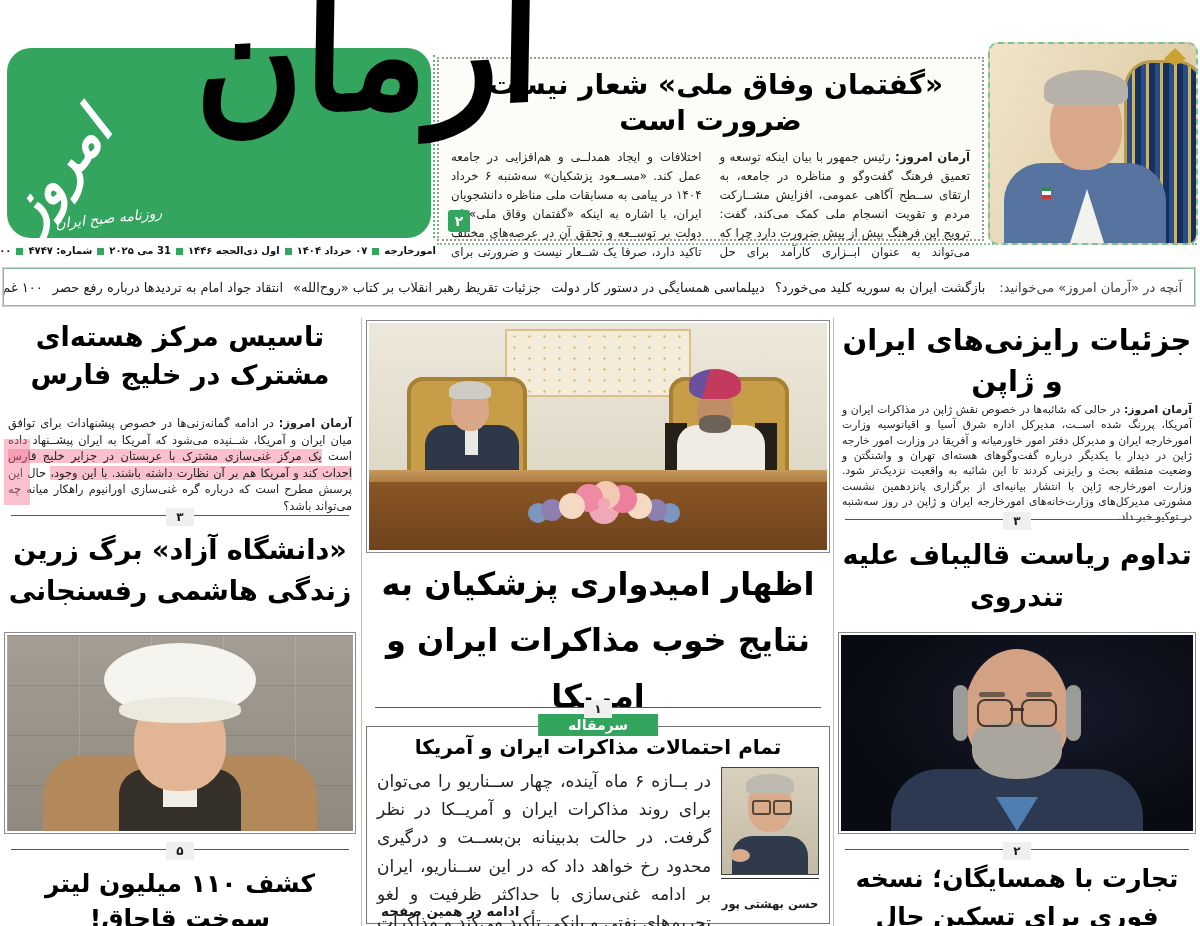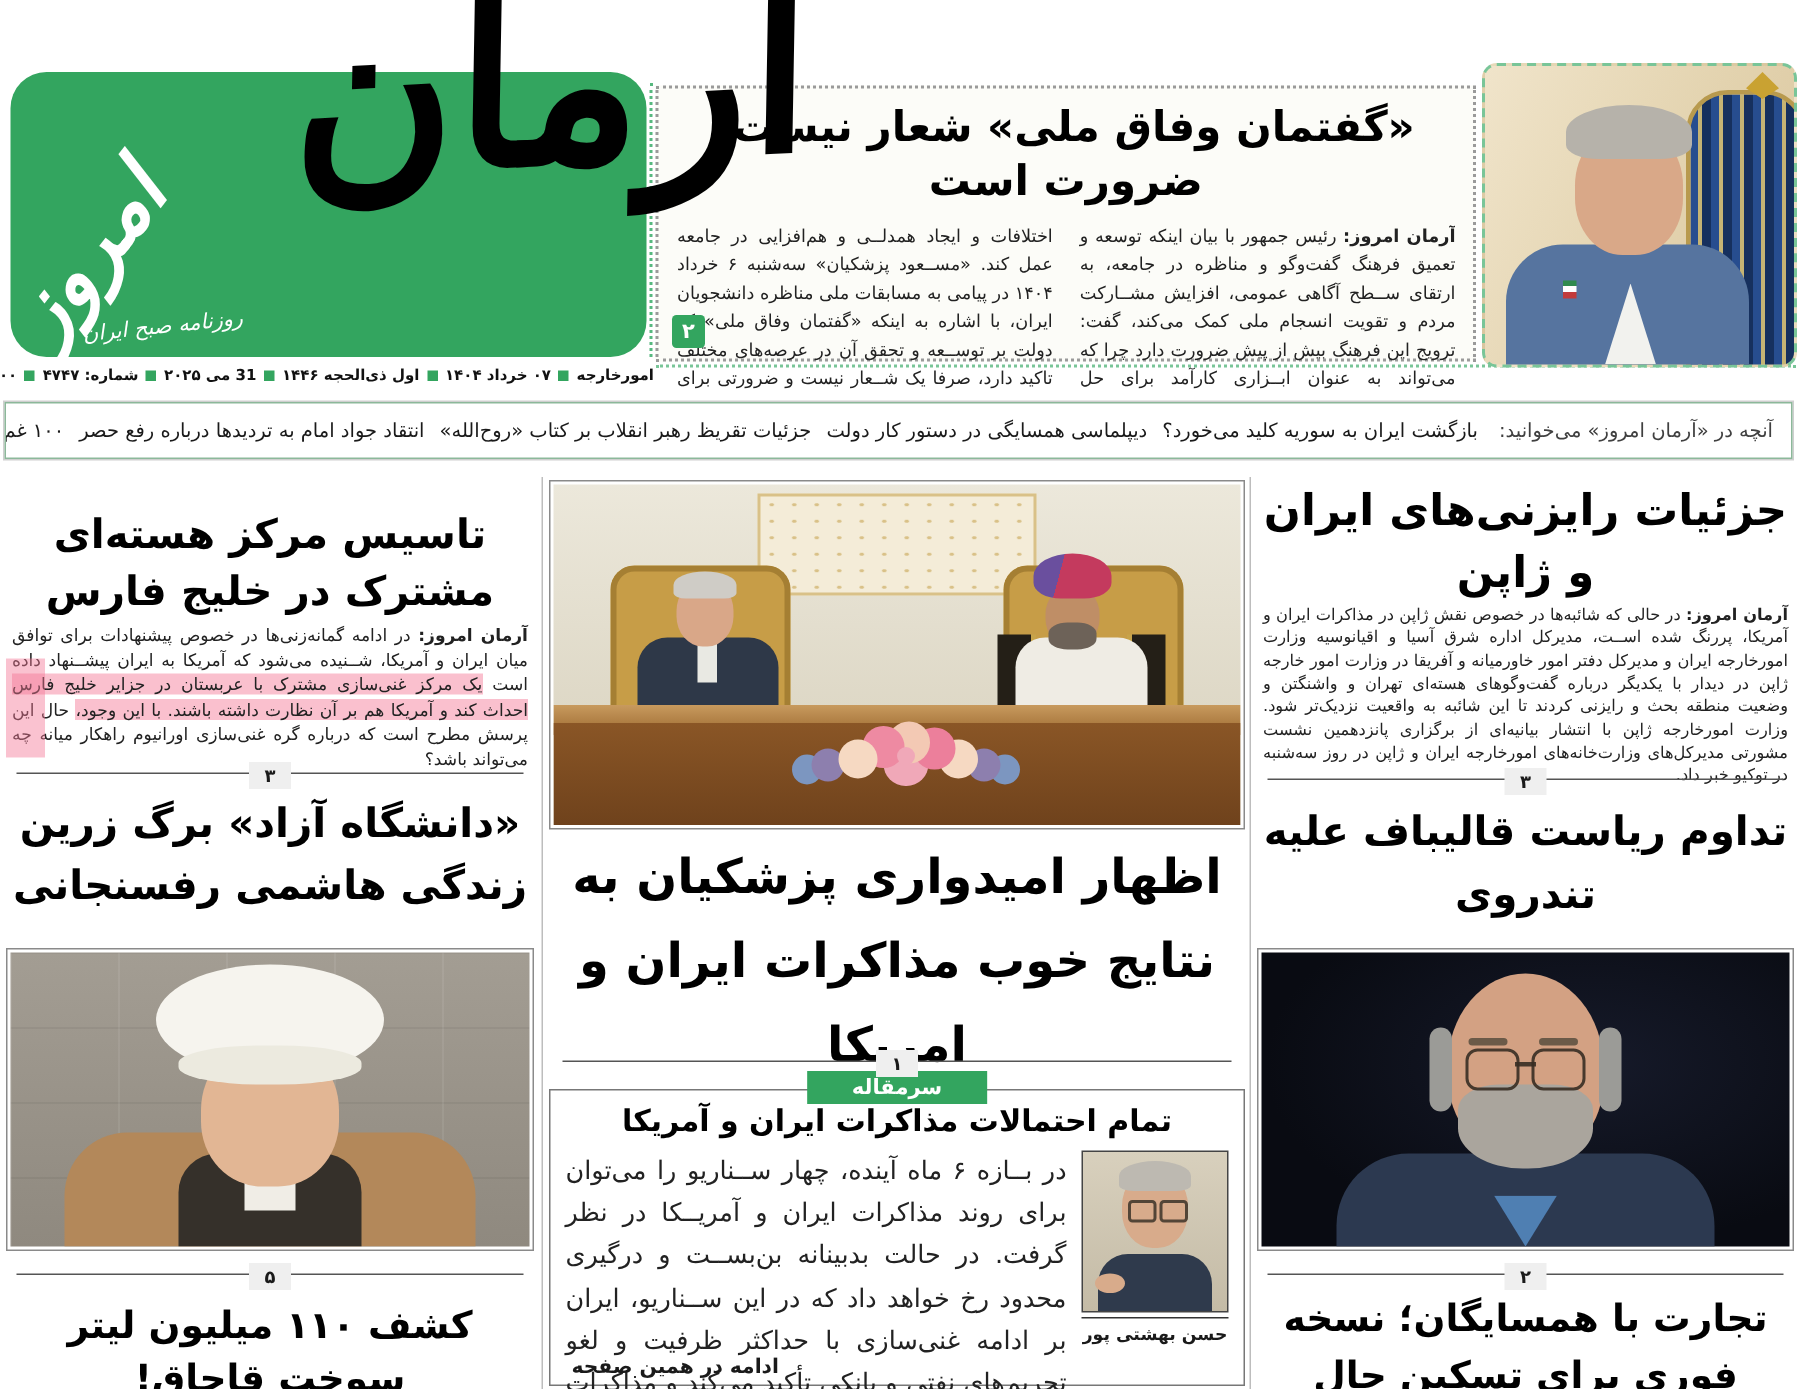--- a/index.html
+++ b/index.html
@@ -62,21 +62,21 @@
   .col h2{position:absolute;left:0;right:0;margin:0;text-align:center;color:#000;font-weight:bold;}
   .body-txt{position:absolute;left:4px;right:4px;text-align:justify;color:#222;}
   .pm{position:absolute;left:0;right:0;height:18px;text-align:center;}
   .pm .pm-line{position:absolute;left:2%;right:2%;top:9px;border-top:1.5px solid #555;}
   .pm .pm-num{position:relative;display:inline-block;background:#efefef;padding:0 10px;
               font-size:12px;line-height:18px;font-weight:bold;z-index:1;}
   .photo-frame{position:absolute;left:0;right:0;border:1px solid #8a8a8a;background:#fff;padding:2px;}
   .hl{background:rgba(246,140,165,.55);}
   .stamp{position:absolute;left:-4px;top:24px;width:26px;height:66px;background:rgba(244,120,150,.45);}
   
-  .ll-h1{top:20px;font-size:27px;line-height:1.4;}
+  .ll-h1{top:0;font-size:27px;line-height:1.4;}
   .ll-body{top:97px;font-size:11.4px;line-height:1.45;}
   .ll-pm{top:188px;}
   .ll-h2{top:212px;font-size:27px;line-height:1.5;}
   .ll-photo{top:314px;height:196px;}
   .ll-pm2{top:522px;}
   .ll-h3{top:548px;font-size:25px;line-height:1.4;}
   
   .rr-h1{top:2px;font-size:29px;line-height:1.4;}
   .rr-body{top:84px;font-size:10.8px;line-height:1.42;}
   .rr-pm{top:192px;}
@@ -90,21 +90,21 @@
   .cc-pm{top:380px;}
   .editorial{position:absolute;left:0;right:0;top:408px;height:198px;border:1.5px solid #777;
              box-sizing:border-box;background:#fff;}
   .ed-label{position:absolute;top:-13px;right:50%;transform:translateX(50%);background:#33a55f;
             color:#fff;font-size:14px;font-weight:bold;padding:3px 30px;}
   .editorial h3{margin:8px 6px 6px;text-align:center;font-size:20px;color:#000;}
   .ed-flex{display:flex;gap:10px;padding:2px 10px 0;}
   .ed-photo-wrap{width:98px;flex:0 0 auto;}
   .ed-photo{box-sizing:border-box;border:1px solid #444;}
   .ed-author{display:block;text-align:center;font-size:11.5px;font-weight:bold;border-top:1.5px solid #333;
-             margin-top:3px;padding-top:3px;}
+             margin-top:3px;padding-top:18px;}
   .ed-body{flex:1;font-size:17px;line-height:1.66;text-align:justify;color:#222;}
   .ed-continue{position:absolute;left:14px;bottom:4px;font-weight:bold;font-size:13.5px;}
   
   .art{position:relative;width:100%;height:100%;overflow:hidden;}
   .p-meeting{background:linear-gradient(#ece8db,#ddd7c5 70%);}
   .mp-panel{position:absolute;left:50%;top:6px;transform:translateX(-50%);width:182px;height:64px;
             background:#f4ecd8;border:2px solid #d9c188;
             background-image:radial-gradient(#d9c188 1.5px,transparent 1.6px);background-size:15px 11px;}
   .mp-table{position:absolute;bottom:0;left:0;right:0;height:68px;background:linear-gradient(#8a5626,#6f421c);}
   .mp-tabletop{position:absolute;bottom:60px;left:0;right:0;height:20px;background:linear-gradient(#c89a5e,#9c6a30);}

